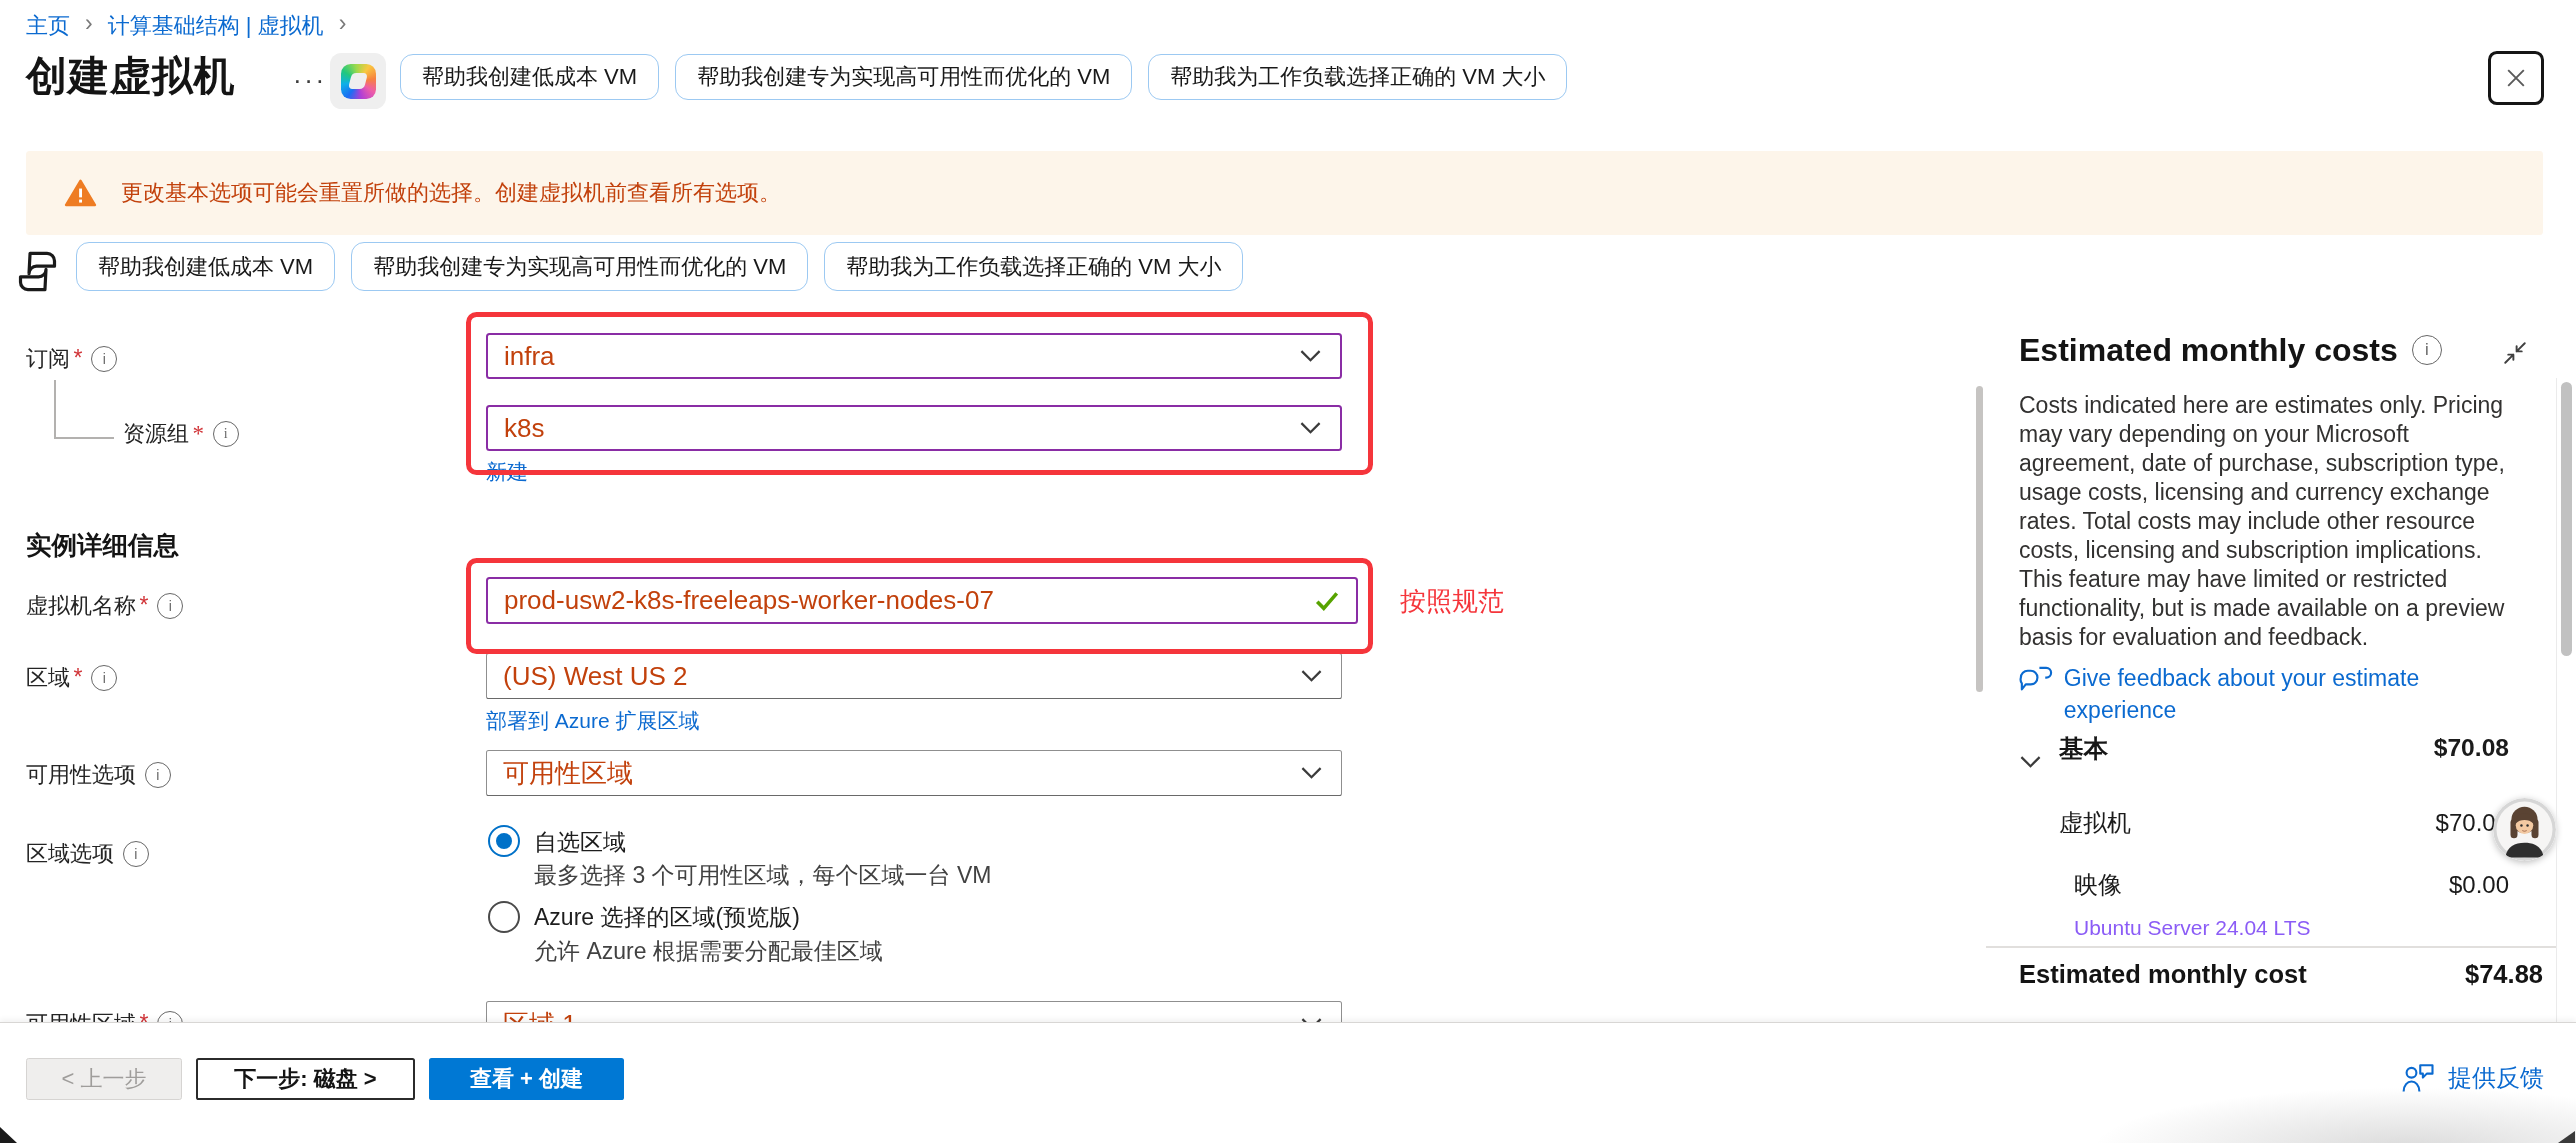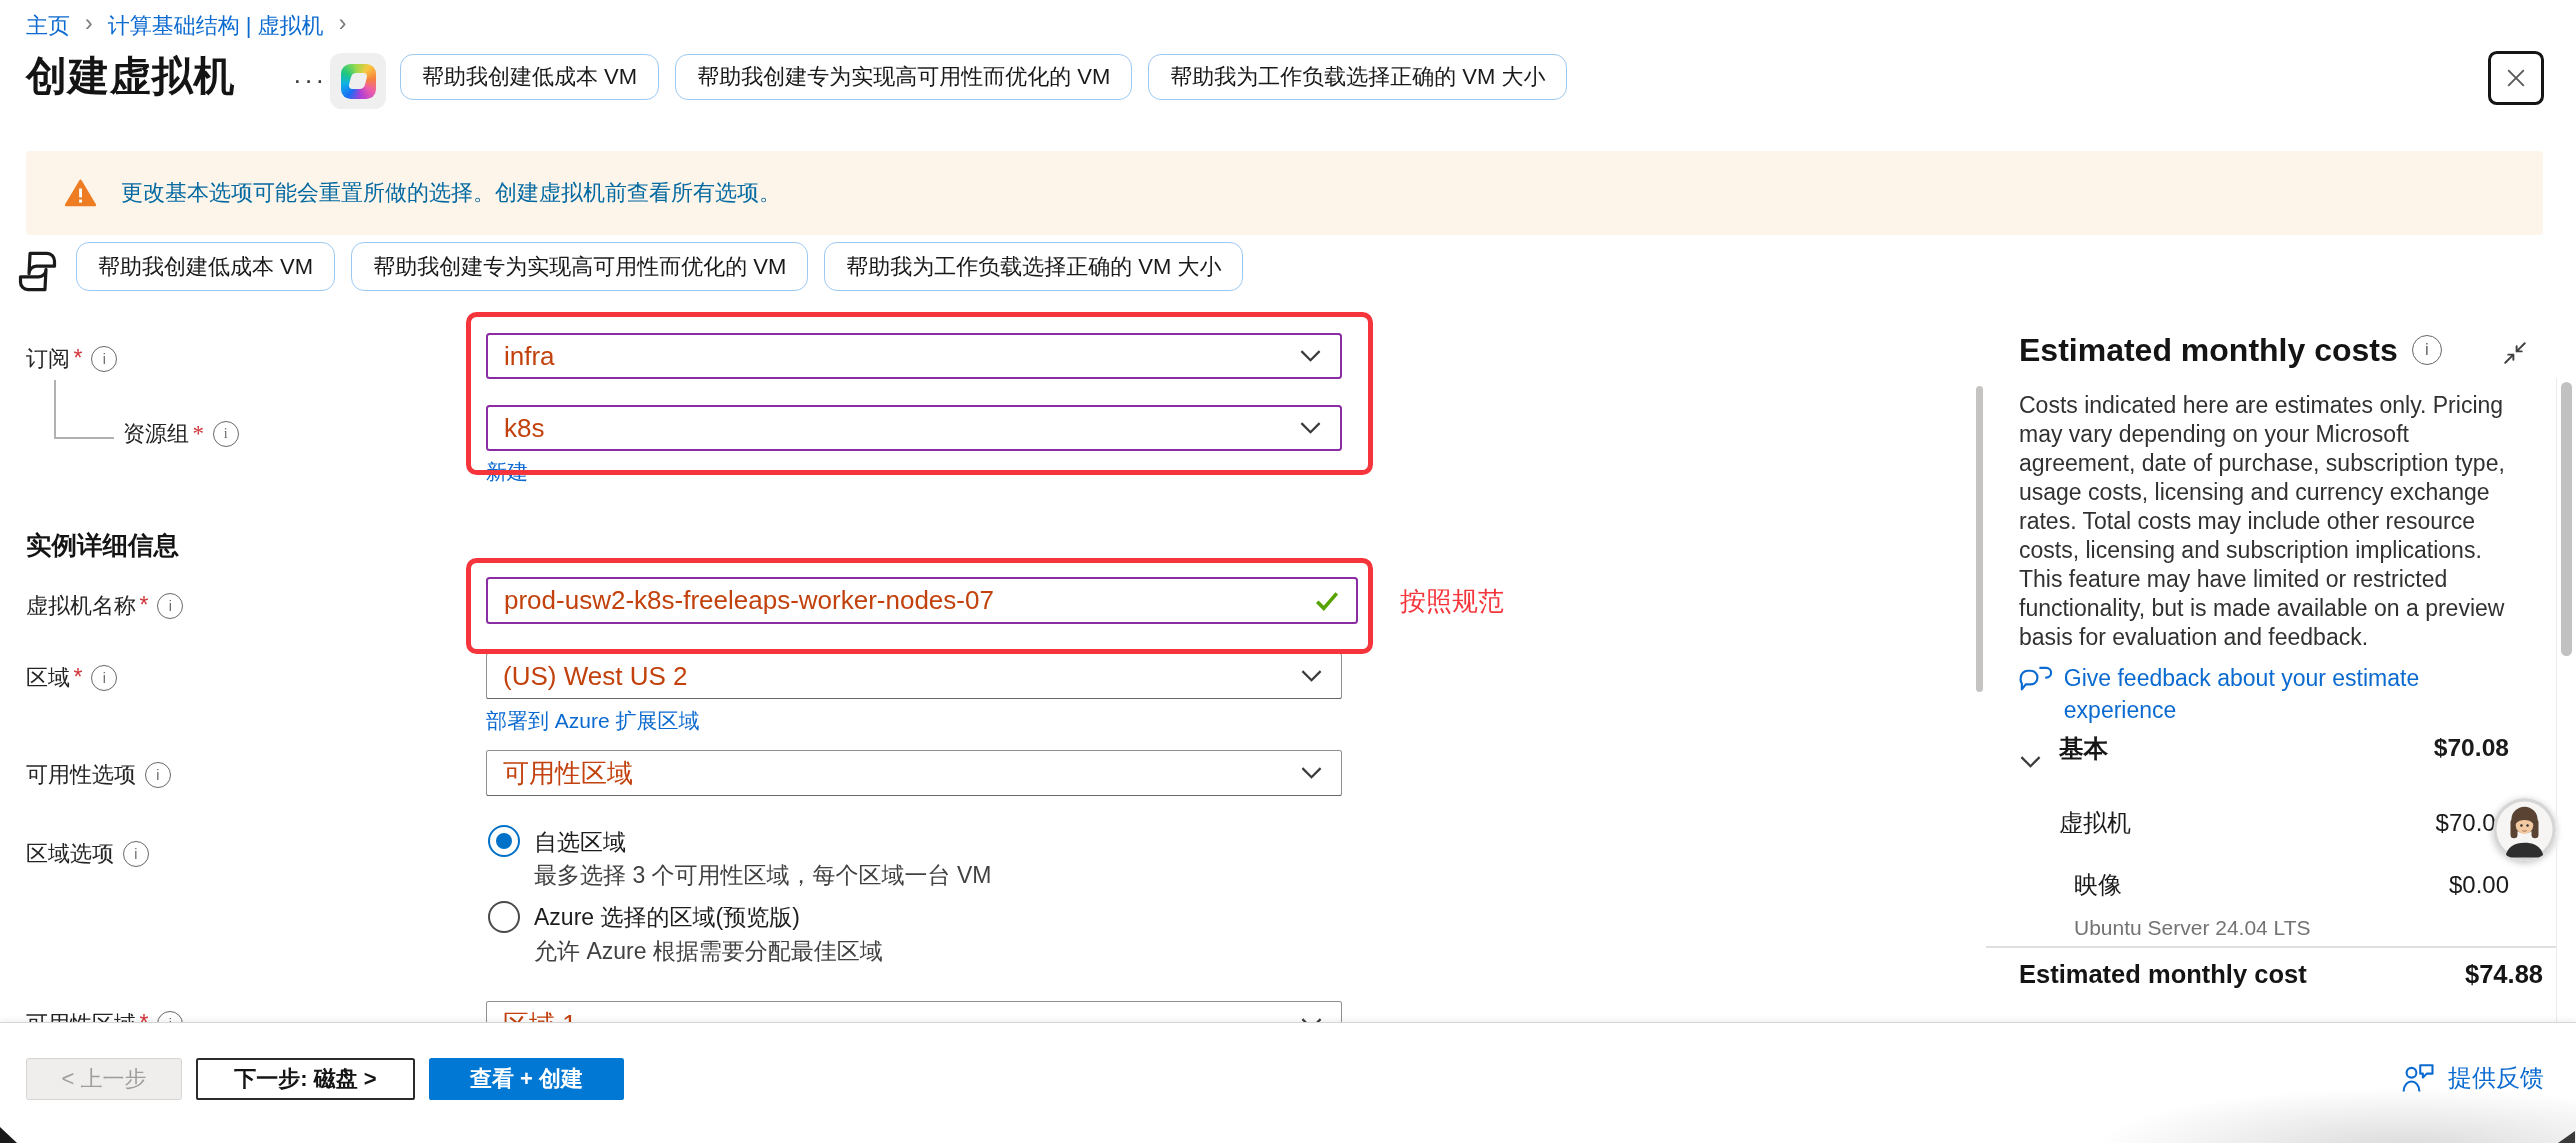--- a/index.html
+++ b/index.html
@@ -20,21 +20,21 @@
   .pill-row{position:absolute;display:flex;gap:16px;}
   .pill-row1{left:400px;top:54px;}
   .pill-row2{left:76px;top:242px;}
   .pill{height:44px;border:1.8px solid #9cc9f2;border-radius:13px;background:#fff;display:flex;align-items:center;padding:0 21px;font-size:22px;color:#191919;white-space:nowrap;cursor:pointer;}
   .pill-row2 .pill{height:47px;}
   .close-btn{position:absolute;left:2488px;top:51px;width:56px;height:54px;border:3.5px solid #151515;border-radius:8.8px;background:#fff;display:flex;align-items:center;justify-content:center;cursor:pointer;box-sizing:border-box;}
 
   
   .banner{position:absolute;left:26px;top:151px;width:2517px;height:84px;background:#fdf5ea;border-radius:3.5px;display:flex;align-items:center;}
   .banner-icon{margin-left:37px;width:35px;height:33px;flex:0 0 auto;}
-  .banner-text{margin-left:23px;font-size:22px;color:#0369a1;}
+  .banner-text{margin-left:23px;font-size:22px;color:#c2410c;}
   .copilot-outline{position:absolute;left:12.3px;top:246px;width:51px;height:51px;}
 
   
   .form-area{position:absolute;left:0;top:307px;width:1986px;height:715px;overflow:hidden;background:#fff;}
   .lbl{position:absolute;font-size:22px;color:#242424;display:flex;align-items:center;gap:8.8px;white-space:nowrap;}
   .req::after{content:"*";color:#d13438;margin-left:3.5px;font-size:23px;}
   .info-i{width:24px;height:24px;border:1.8px solid #676767;border-radius:50%;color:#676767;font-size:14px;display:inline-flex;align-items:center;justify-content:center;font-style:normal;cursor:pointer;flex:0 0 auto;}
   .dd{position:absolute;width:856px;height:46px;background:#fff;border:1.8px solid #8f8f8f;border-bottom-color:#696969;border-radius:2.6px;display:flex;align-items:center;box-sizing:border-box;cursor:pointer;}
   .dd-purple{border:2.6px solid #8A2DA5;border-radius:3.5px;}
   .dd-text{margin-left:16px;font-size:26px;color:#c2410c;}
@@ -80,21 +80,21 @@
   .cp-row{position:absolute;left:0;width:570px;display:flex;align-items:center;}
   .cp-row .val{position:absolute;right:47px;font-size:24px;color:#1b1b1b;}
   .cp-row1{top:441px;}
   .cp-row1 .name{position:absolute;left:73px;font-size:24.6px;font-weight:bold;color:#161616;}
   .cp-row1 .val{font-size:24.6px;font-weight:600;}
   .cp-chev{position:absolute;left:33px;top:7px;cursor:pointer;}
   .cp-row2{top:516px;}
   .cp-row2 .name{position:absolute;left:73px;font-size:24px;color:#1b1b1b;}
   .cp-row3{top:578px;}
   .cp-row3 .name{position:absolute;left:88px;font-size:24px;color:#1b1b1b;}
-  .cp-sub{position:absolute;left:88px;top:609px;font-size:21px;color:#737373;}
+  .cp-sub{position:absolute;left:88px;top:609px;font-size:21px;color:#8b5cf6;}
   .cp-div{position:absolute;left:0;top:639px;width:570px;height:1.8px;background:#e1dfdd;}
   .cp-total{position:absolute;left:0;top:653px;width:570px;}
   .cp-total .name{position:absolute;left:33px;font-size:25.5px;font-weight:bold;color:#141414;}
   .cp-total .val{position:absolute;right:13px;font-size:25.5px;font-weight:bold;color:#141414;}
 
   .avatar{position:absolute;left:2493px;top:798px;width:63px;height:63px;border-radius:50%;cursor:pointer;box-shadow:0 1.8px 7px rgba(0,0,0,0.25);}
   .track-line{position:absolute;left:2556px;top:378px;width:0.9px;height:644px;background:#ebebeb;}
   .page-scroll{position:absolute;left:2561px;top:382px;width:11.4px;height:274px;border-radius:6.1px;background:#c1c1c1;}
 
   svg{display:block;}

